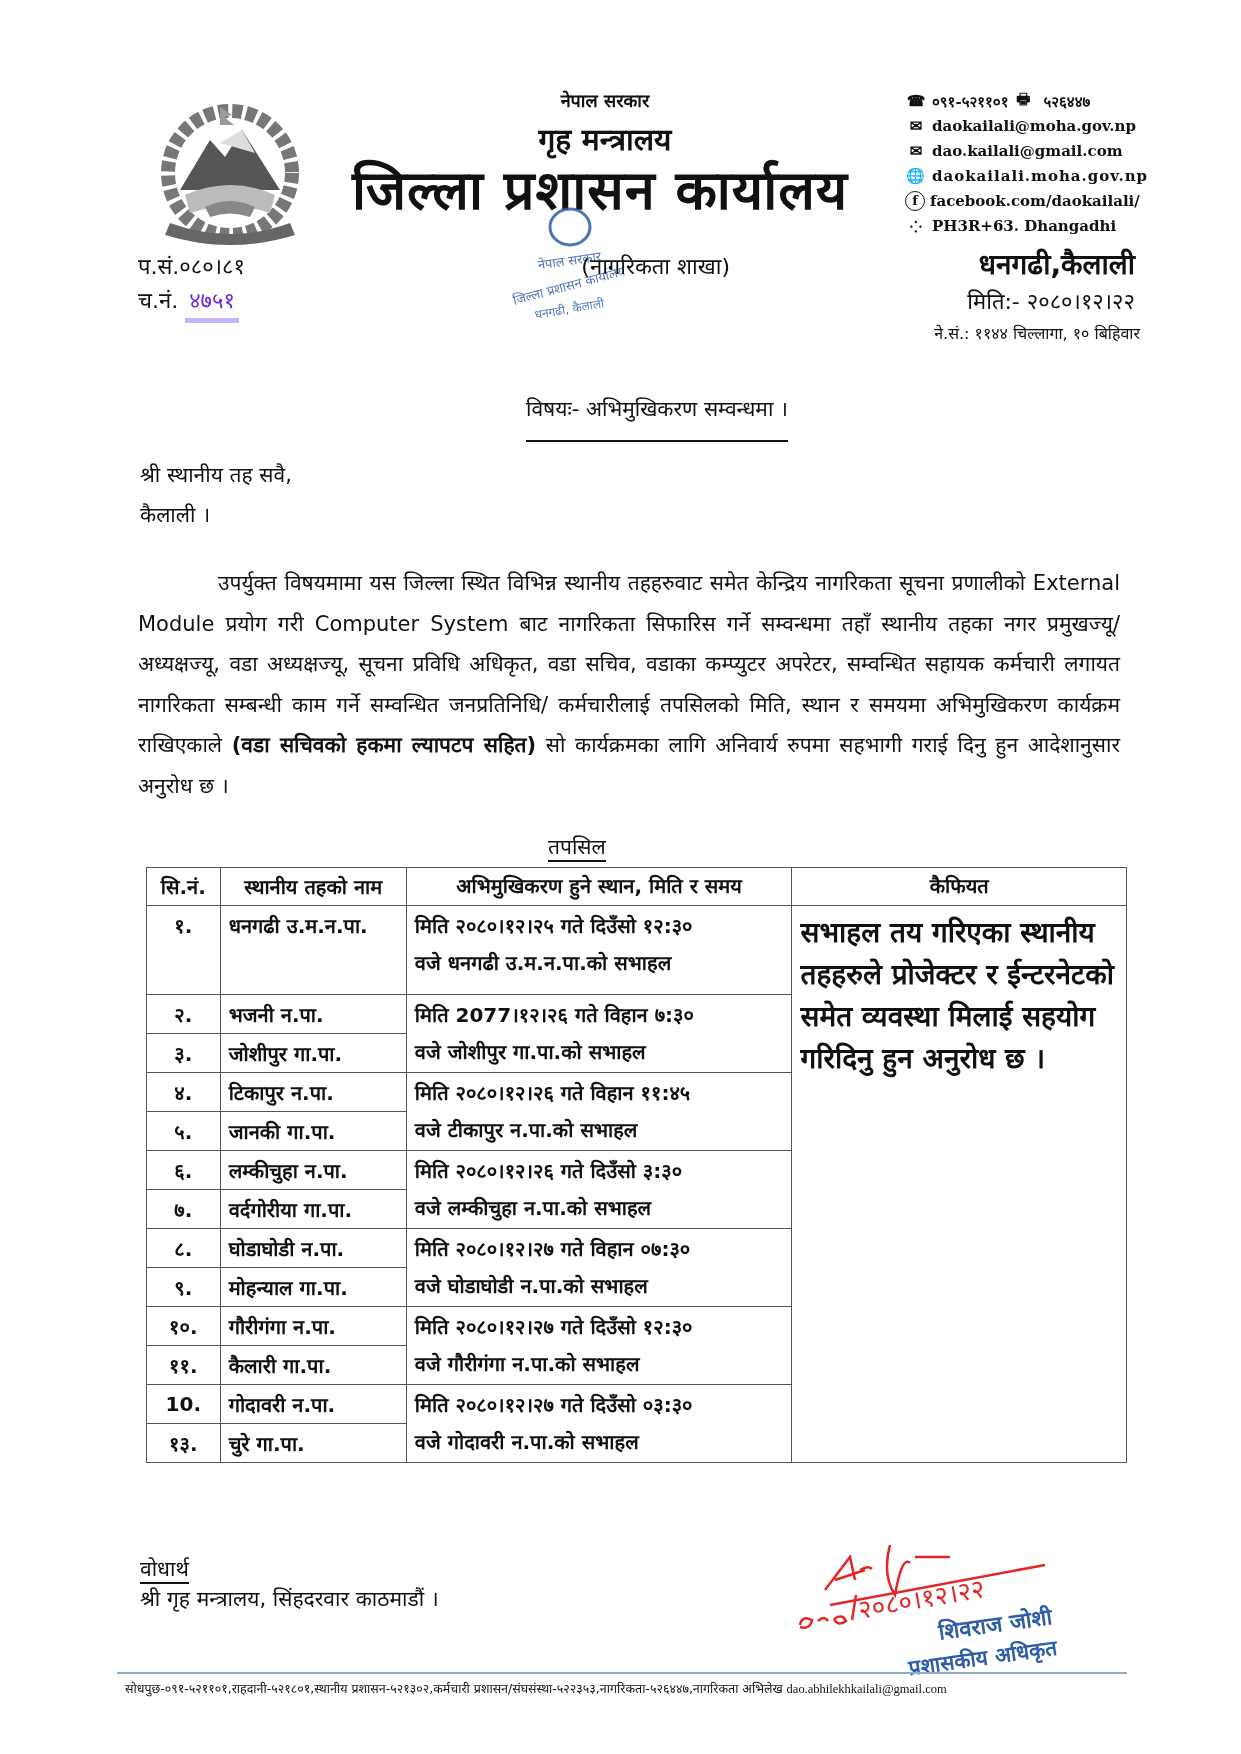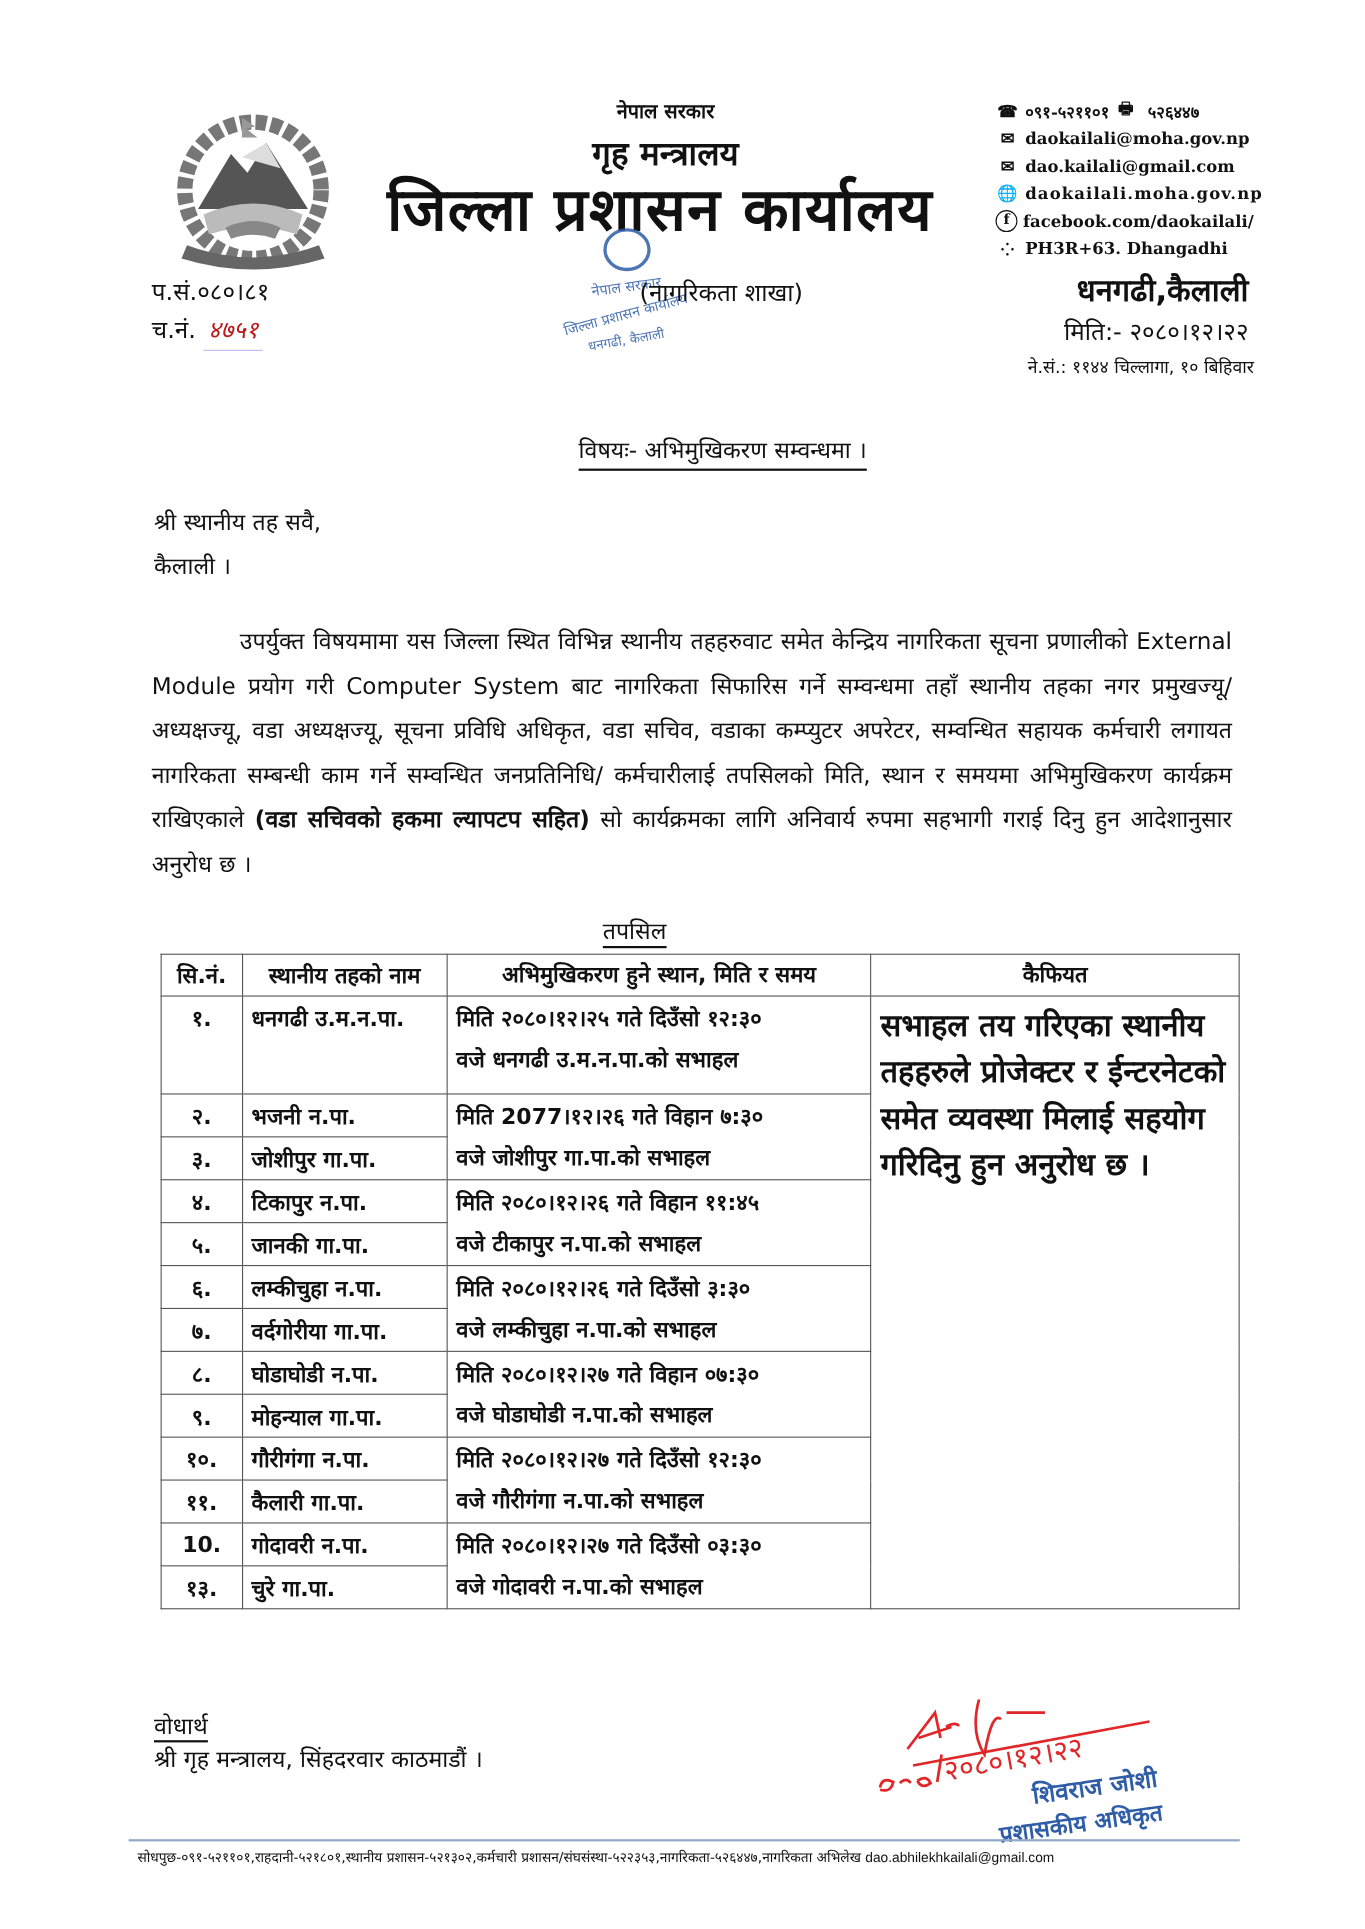--- a/index.html
+++ b/index.html
@@ -20,29 +20,29 @@
   #stamp { left:495px; top:205px; width:150px; height:120px; opacity:0.85; }
 
   
   .contacts { left:905px; top:88px; width:300px; font-family:"DejaVu Serif", serif; font-weight:bold; font-size:15px; }
   .contact-row { display:flex; align-items:center; height:25px; white-space:nowrap; }
   .c-icon { width:22px; height:18px; margin-right:5px; display:inline-flex; align-items:center; justify-content:center; font-size:15px; }
   .fax-val { margin-left:4px; }
 
   
   .ref { left:138px; top:250px; font-size:22px; line-height:34px; }
-  .ref-hand { display:inline-block; border-bottom:1px solid #c4b5fd; font-style:italic; color:#b91c1c; padding:0 4px; }
+  .ref-hand { display:inline-block; border-bottom:5px solid #c4b5fd; color:#6d28d9; padding:0 4px; }
 
   
   .place { left:905px; top:244px; width:230px; text-align:right; font-size:28px; font-weight:bold; }
   .date { left:905px; top:285px; width:230px; text-align:right; font-size:22px; }
   .nsdate { left:795px; top:322px; width:345px; text-align:right; font-size:16px; }
 
   
-  .subject { left:526px; top:394px; font-size:21px; border-bottom:2px solid #111; padding-bottom:4px; }
+  .subject { left:526px; top:394px; font-size:21px; border-bottom:2px solid #111; padding-bottom:18px; }
 
   
   .addr { left:140px; top:455px; font-size:21px; line-height:40px; }
 
   
   .body-par { left:138px; top:563px; width:982px; font-size:21px; line-height:40.5px; text-align:justify; }
   .indent { display:inline-block; width:80px; }
   .body-bold { font-weight:bold; }
 
   
@@ -65,21 +65,21 @@
   .cc-value { left:140px; top:1584px; font-size:21px; }
 
   
   #signature { left:790px; top:1535px; width:300px; height:110px; }
   .sig-name { left:938px; top:1608px; font-size:22px; font-weight:bold; color:#2f5da8; transform:rotate(-8deg); }
   .sig-title { left:908px; top:1643px; font-size:21px; font-weight:bold; color:#2f5da8; transform:rotate(-8deg); }
 
   
   .footer-line { left:117px; top:1672px; width:1010px; height:2px; background:#8fa9c9; }
   .footer { left:125px; top:1680px; width:1020px; font-size:12.5px; white-space:nowrap; }
-  .footer .em { font-family:Liberation Sans, sans-serif; }
+  .footer .em { font-family:Liberation Serif, serif; }
 </style>
 </head>
 <body>
 
 <svg id="emblem" class="abs" viewBox="0 0 160 160">
   <circle cx="80" cy="78" r="62" fill="none" stroke="#777" stroke-width="14" stroke-dasharray="10 4"></circle>
   <path d="M30 95 L60 45 L75 62 L92 35 L130 95 Z" fill="#555"></path>
   <path d="M70 48 L92 35 L105 58 Z" fill="#ddd"></path>
   <path d="M35 100 Q80 80 125 100 L120 118 Q80 105 40 118 Z" fill="#bbb"></path>
   <path d="M55 112 Q80 100 105 112 L100 122 Q80 115 60 122 Z" fill="#888"></path>

